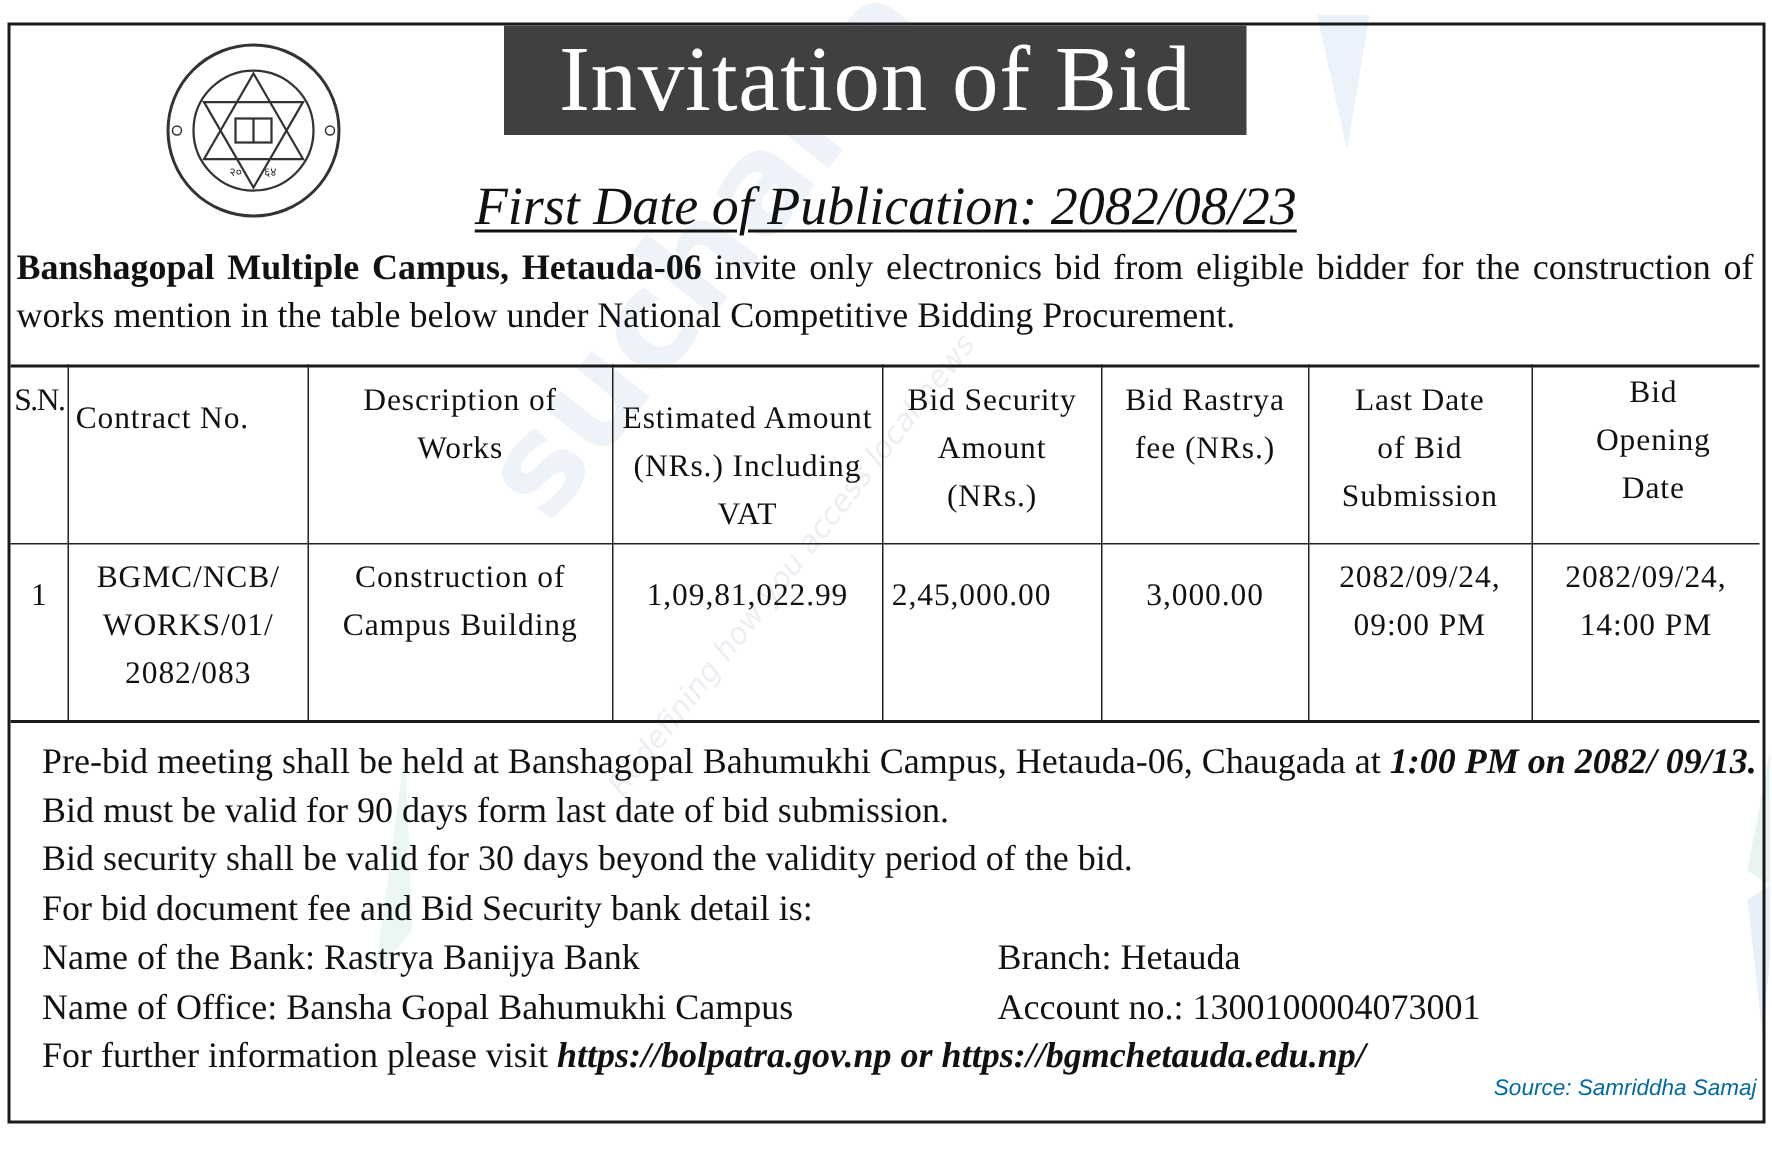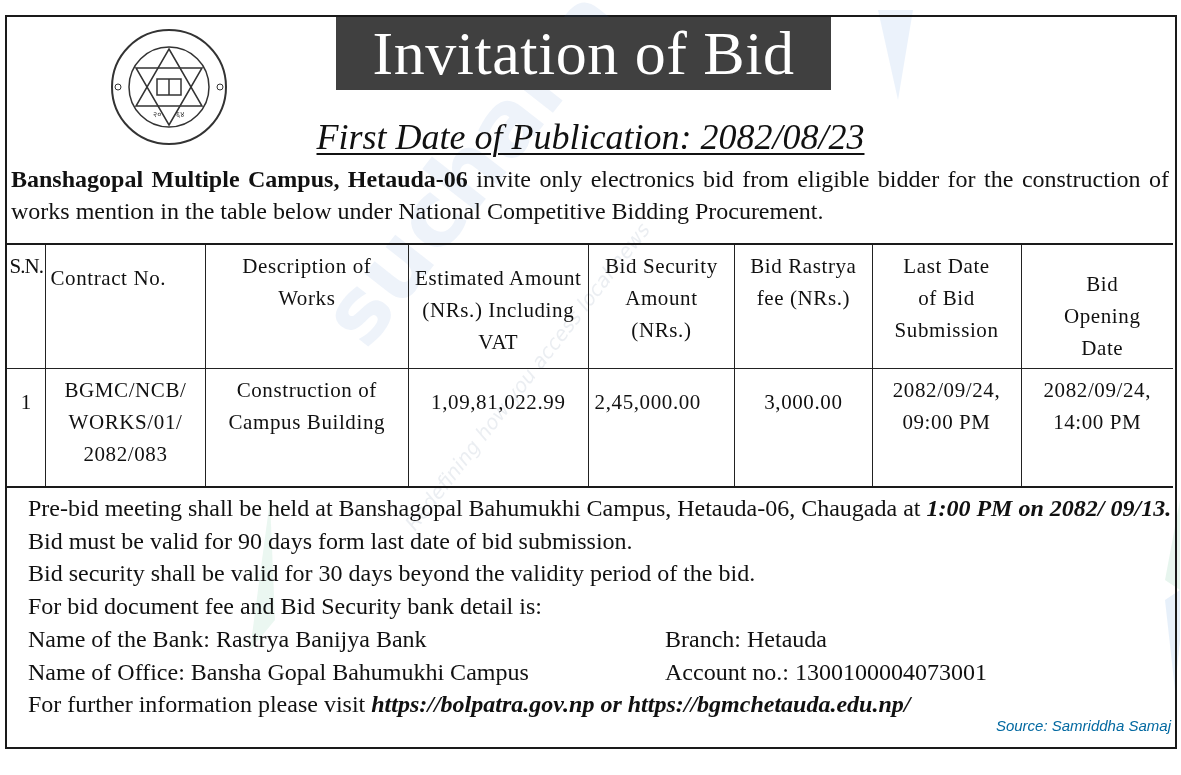--- a/index.html
+++ b/index.html
@@ -119,21 +119,21 @@
   </colgroup>
   <tbody>
       <tr class="head">
     <th style="padding:5px 0 0 0;letter-spacing:-1px">S.N.</th>
     <th style="text-align:left">Contract No.</th>
     <th style="padding:5px 30px 0 30px">Description of Works</th>
     <th>Estimated Amount (NRs.) Including VAT</th>
     <th style="padding:5px 12px 0 12px">Bid Security Amount (NRs.)</th>
     <th style="padding:5px 8px 0 8px">Bid Rastrya fee (NRs.)</th>
     <th style="padding:5px 20px 0 20px">Last Date of Bid Submission</th>
-    <th style="padding:23px 30px 0 40px">Bid Opening Date</th>
+    <th style="padding:0 30px 0 40px">Bid Opening Date</th>
   </tr>
   <tr class="row">
     <td>1</td>
     <td style="padding:5px 18px 0 18px">BGMC/NCB/ WORKS/01/ 2082/083</td>
     <td style="padding:5px 12px 0 12px">Construction of Campus Building</td>
     <td>1,09,81,022.99</td>
     <td style="text-align:left;padding-left:6px">2,45,000.00</td>
     <td>3,000.00</td>
     <td style="padding:5px 10px 0 10px">2082/09/24, 09:00 PM</td>
     <td style="padding:5px 10px 0 10px">2082/09/24, 14:00 PM</td>

